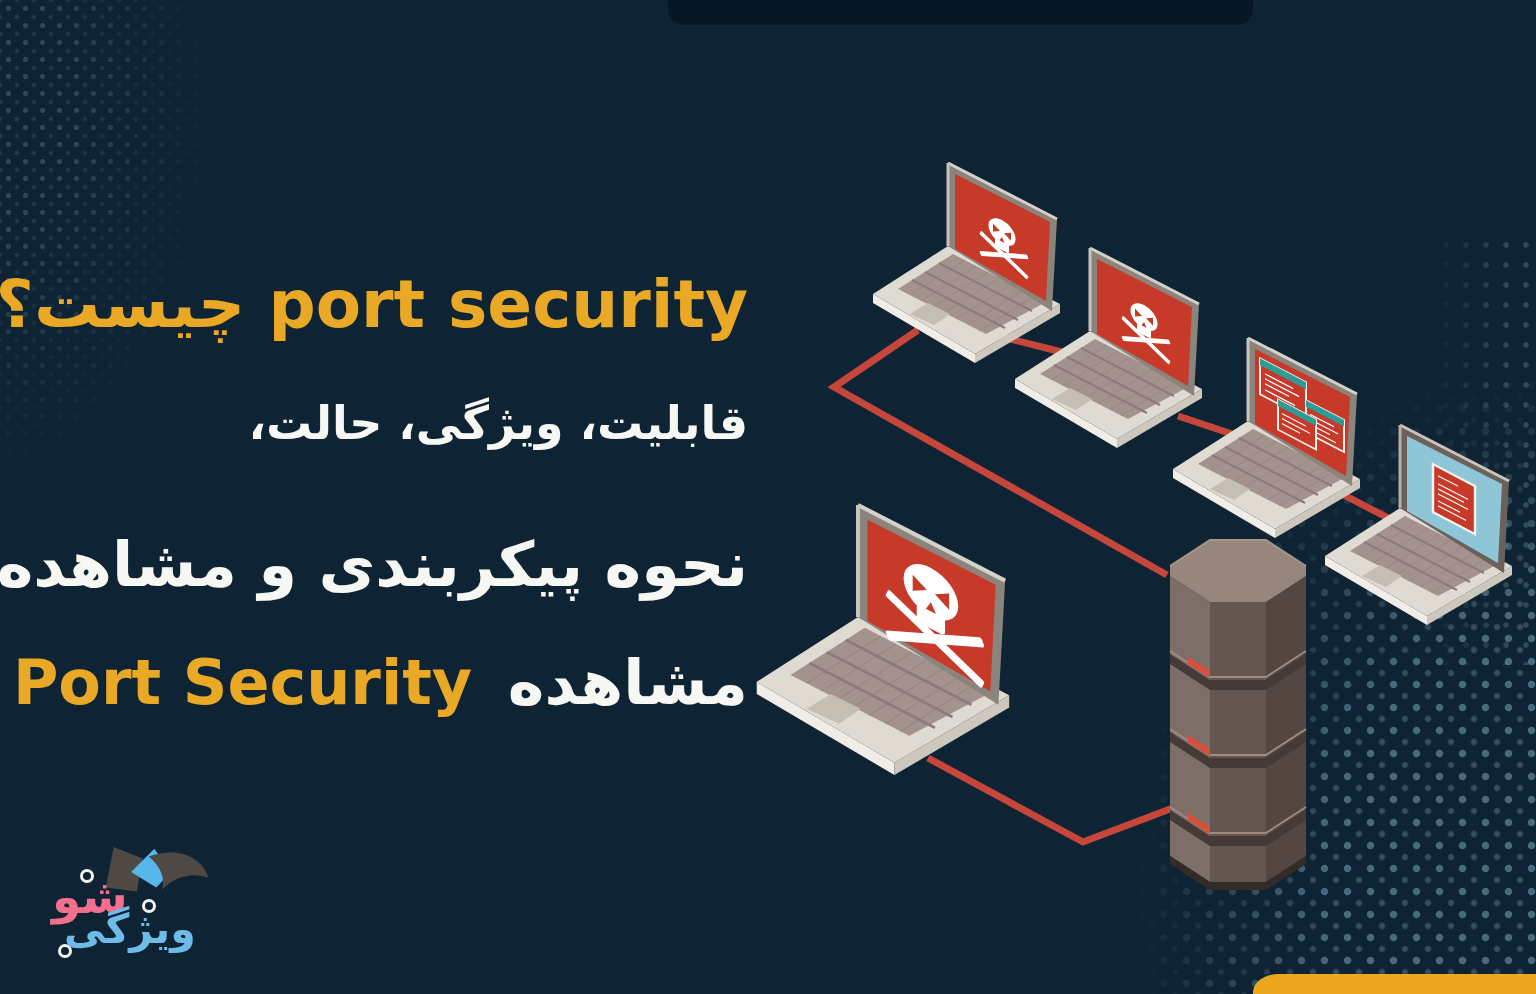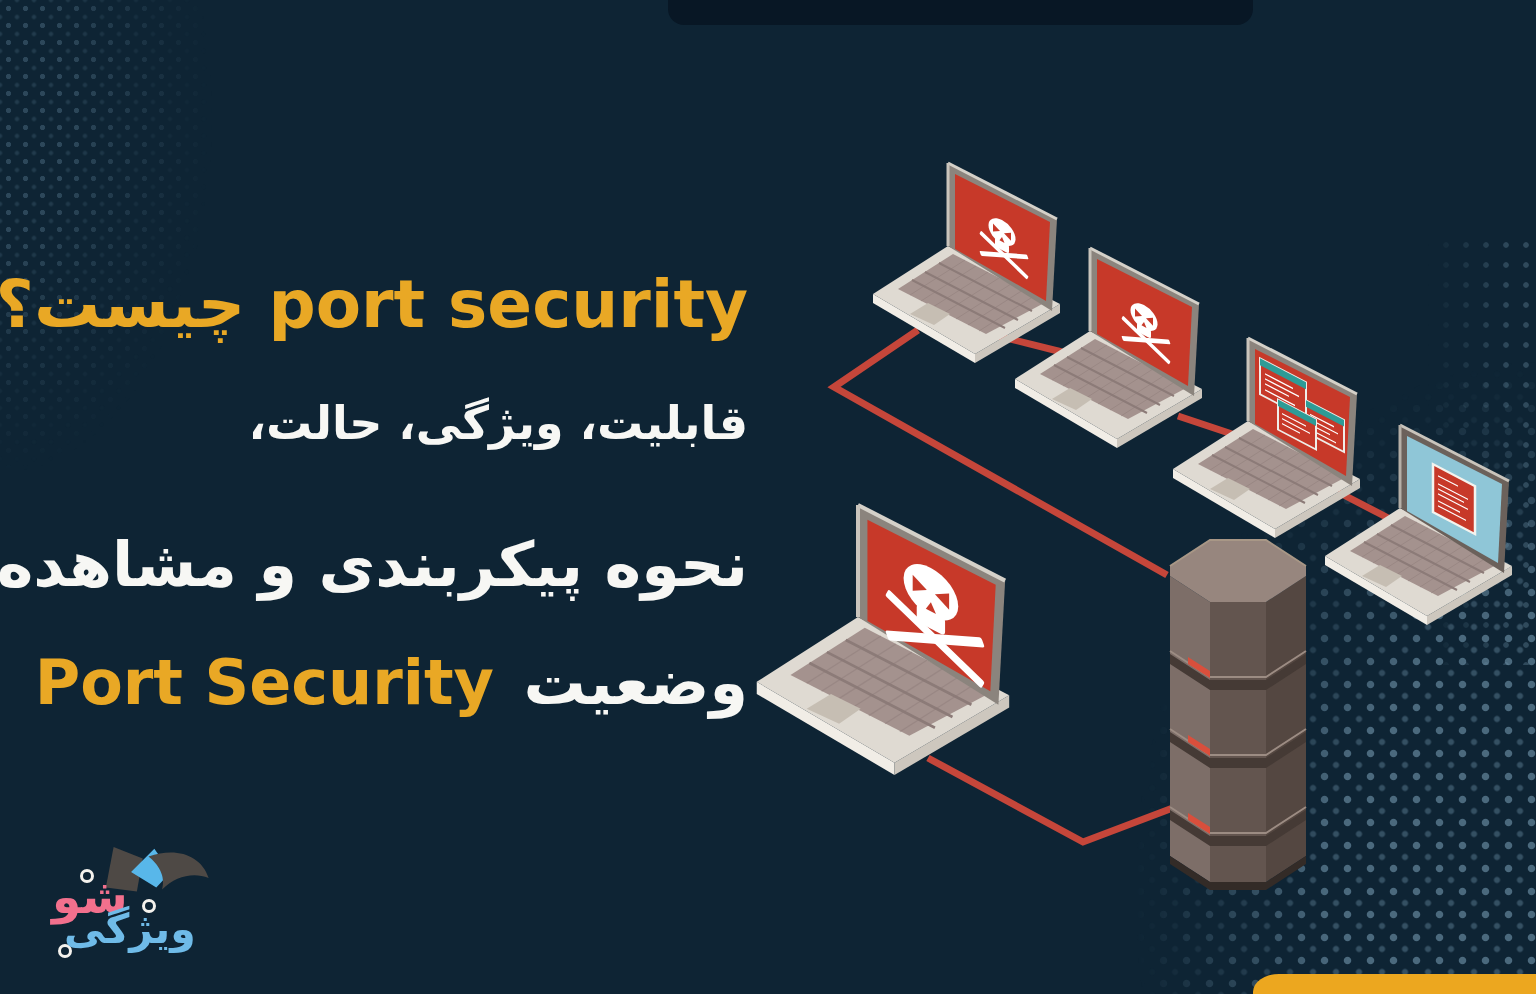--- a/index.html
+++ b/index.html
@@ -48,21 +48,21 @@
   }
   
   .t-line{
     position:absolute;right:788px;white-space:nowrap;direction:rtl;
     font-weight:700;letter-spacing:0;
   }
   .l1{top:266px;font-size:66px;color:#E9A825;}
   .l2{top:396px;font-size:46px;color:#F7F7F4;}
   .l3{top:528px;font-size:62px;color:#F7F7F4;}
   .l4{top:646px;font-size:62px;color:#F7F7F4;}
-  .l4 .latin{color:#E9A825;margin-right:8px;}
+  .l4 .latin{color:#E9A825;margin-right:14px;}
   
   .logo{position:absolute;left:50px;top:843px;width:195px;height:150px;}
   .logo-mark{position:absolute;left:40px;top:0px;width:150px;height:64px;}
   .logo-word{position:absolute;font-weight:700;direction:rtl;white-space:nowrap;}
   .logo-sho{left:2px;top:26px;font-size:47px;color:#F2708D;text-align:right;}
   .logo-motakhasses{left:14px;top:62px;font-size:41px;color:#6FBBE8;}
   .ring{position:absolute;border:3px solid #F4F2ED;border-radius:50%;width:8px;height:8px;}
   .ring1{left:30px;top:26px;}
   .ring2{left:92px;top:56px;}
   .ring3{left:8px;top:101px;}
@@ -202,21 +202,21 @@
     </g>
     <polygon points="12,338 52,364 108,364 148,338 148,346 108,372 52,372 12,346" fill="#332B27"></polygon>
   </g>
 </svg>
 
 <div>
   <div class="t-line l1" dir="rtl">port security چیست؟</div>
   <div class="t-line l2" dir="rtl">قابلیت، ویژگی، حالت،</div>
   <div class="t-line l3" dir="rtl">نحوه پیکربندی و مشاهده</div>
   <div class="t-line l4" dir="rtl">
-    <span>وضعیت</span>
+    <span>مشاهده</span>
     <span class="latin">Port Security</span>
   </div>
 </div>
 
 <div class="logo">
   <svg class="logo-mark" viewBox="0 0 150 66">
     <polygon points="14,46 22,4 52,16 46,50" fill="#4E4945"></polygon>
     <polygon points="40,30 64,6 74,20 96,14 66,46" fill="#58B7EA"></polygon>
     <path d="M58,14 C86,4 112,12 120,36 C104,30 86,34 72,48 C76,34 68,22 58,14 Z" fill="#4E4945"></path>
   </svg>

